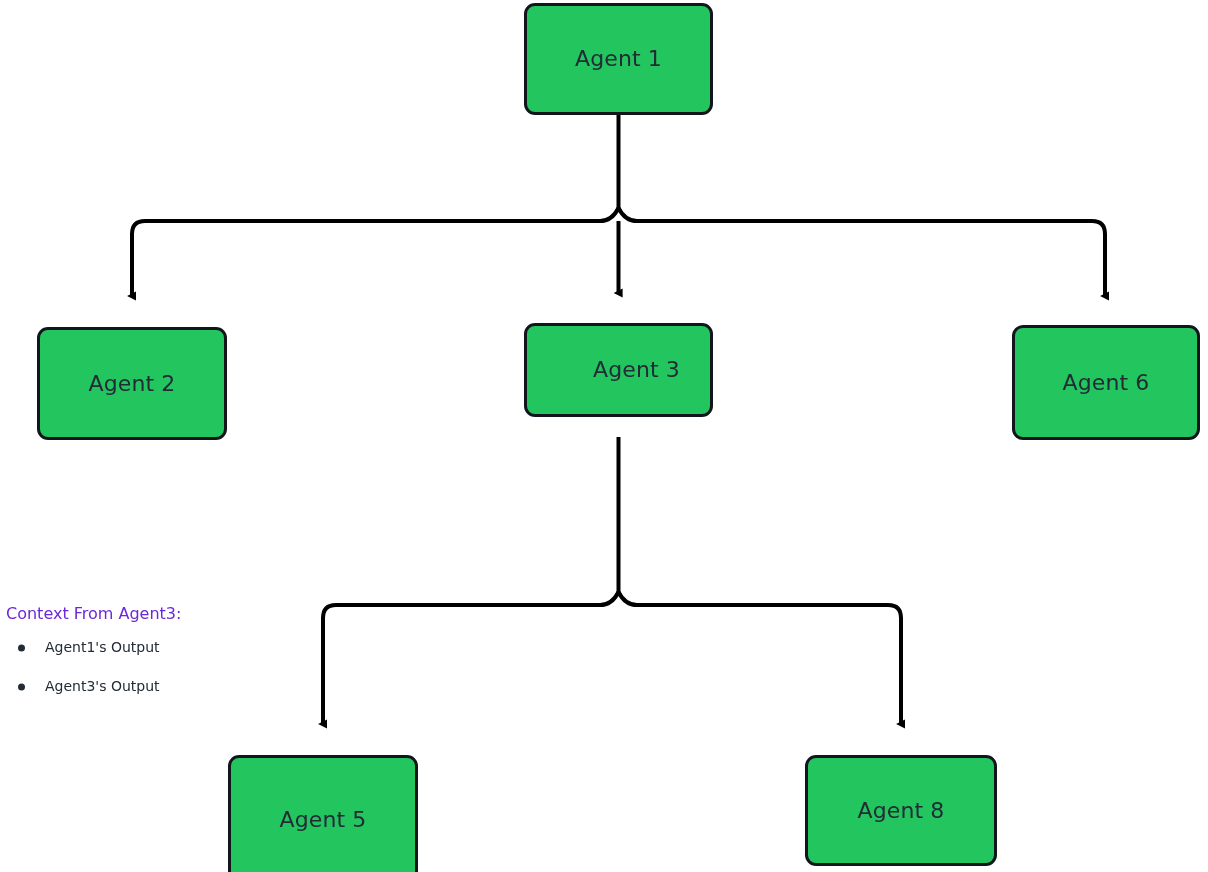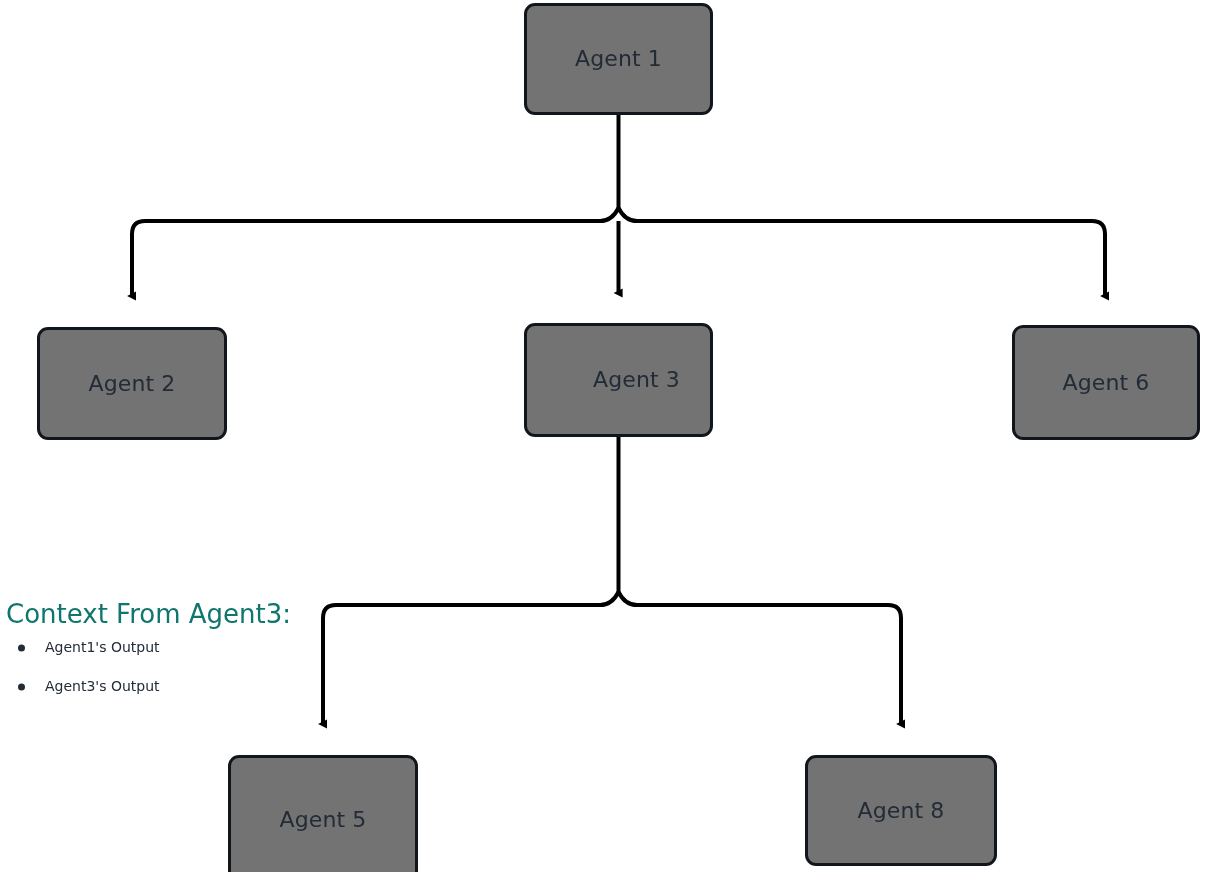--- a/index.html
+++ b/index.html
@@ -20,21 +20,21 @@
   #edge-layer {
     position: absolute;
     left: 0;
     top: 0;
     width: 1208px;
     height: 872px;
   }
   .node {
     position: absolute;
     box-sizing: border-box;
-    background: #737373;
+    background: #22c55e;
     border: 3px solid #11161d;
     border-radius: 11px;
     display: flex;
     align-items: center;
     justify-content: center;
   }
   .node-label {
     font-family: "DejaVu Sans", sans-serif;
     font-size: 22px;
     line-height: 1;
@@ -43,23 +43,23 @@
     white-space: nowrap;
   }
   #annotation {
     position: absolute;
     left: 6px;
     top: 600px;
     width: 300px;
   }
   #annotation .anno-title {
     font-family: "DejaVu Sans", sans-serif;
-    font-size: 26px;
+    font-size: 16px;
     line-height: 28px;
-    color: #0f766e;
+    color: #6d28d9;
     white-space: nowrap;
   }
   #annotation .anno-list {
     list-style: none;
     margin: 0;
     padding: 0;
   }
   #annotation .anno-item {
     position: relative;
     font-family: "DejaVu Sans", sans-serif;
@@ -114,21 +114,21 @@
   </svg>
 
   <div class="node" style="left:524px; top:3px; width:189px; height:112px;">
     <span class="node-label">Agent 1</span>
   </div>
 
   <div class="node" style="left:37px; top:327px; width:190px; height:113px;">
     <span class="node-label">Agent 2</span>
   </div>
 
-  <div class="node" style="left:524px; top:323px; width:189px; height:114px;padding-left:36px;">
+  <div class="node" style="left:524px; top:323px; width:189px; height:94px;padding-left:36px;">
     <span class="node-label">Agent 3</span>
   </div>
 
   <div class="node" style="left:1012px; top:325px; width:188px; height:115px;">
     <span class="node-label">Agent 6</span>
   </div>
 
   <div class="node" style="left:228px; top:755px; width:190px; height:129px;">
     <span class="node-label">Agent 5</span>
   </div>

